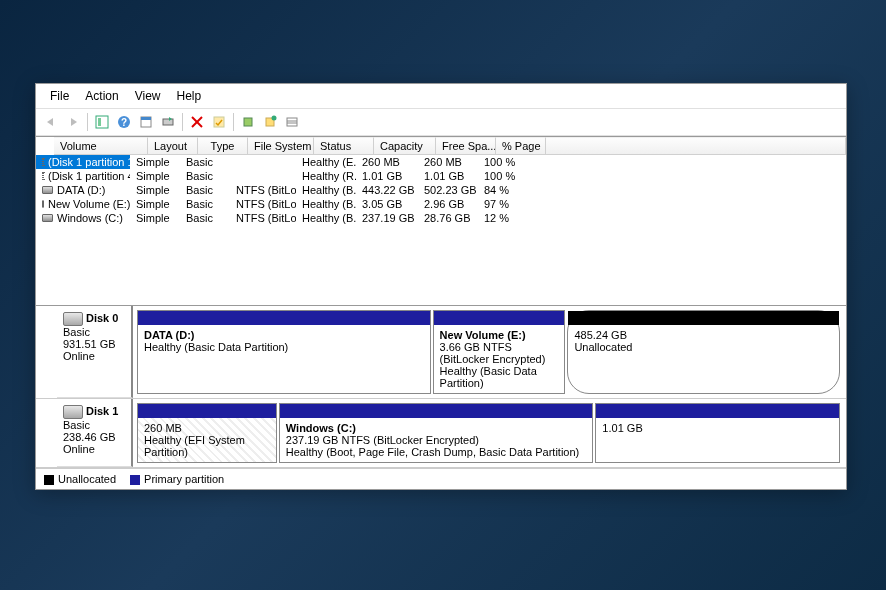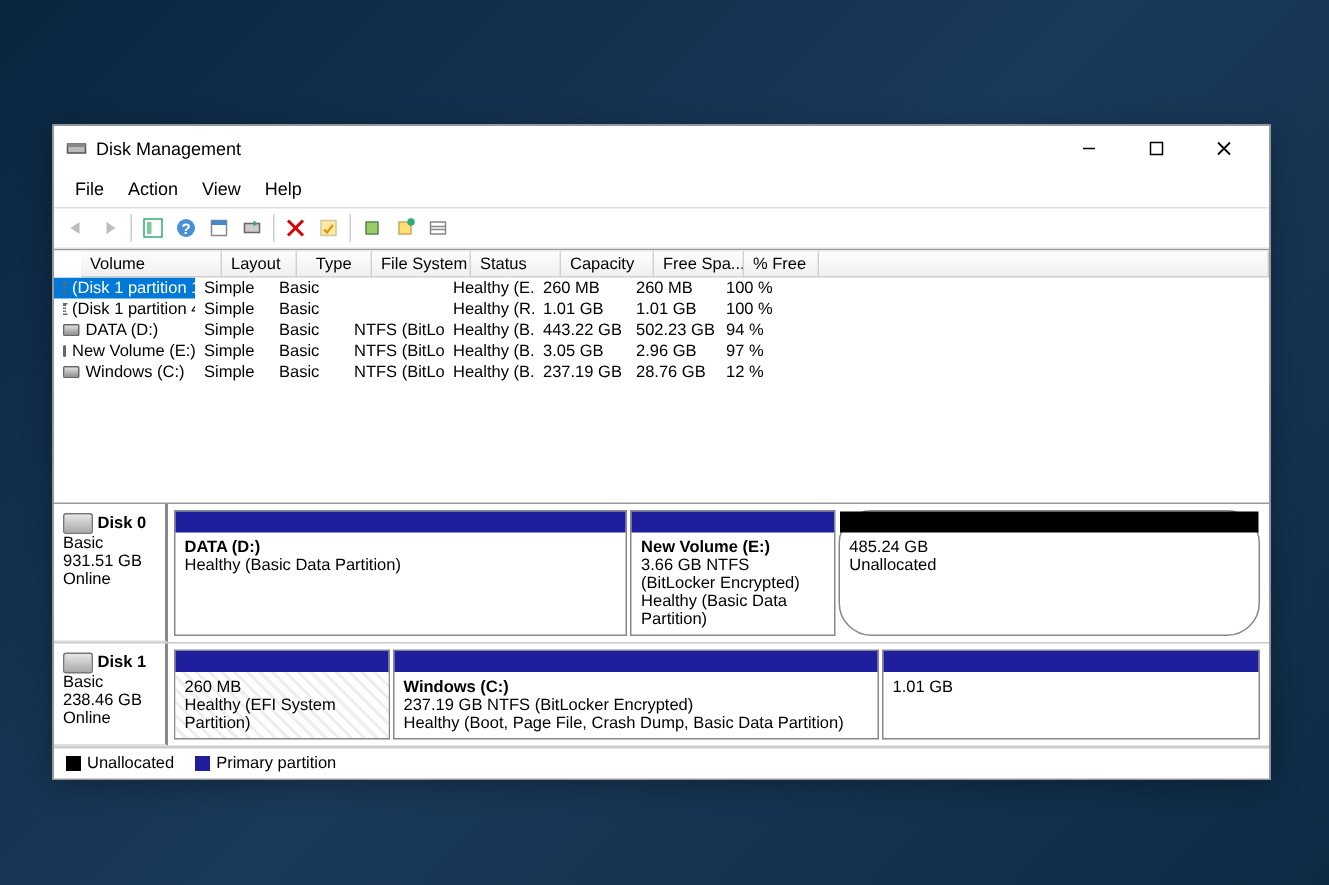--- a/index.html
+++ b/index.html
@@ -42,21 +42,21 @@
   .vl-header { display:flex; background:#fff; font-size:11px;padding-left:18px; }
   .vl-header .col { border-right:1px solid #d0d0d0; border-bottom:1px solid #d0d0d0; border-top:1px solid #f0f0f0; padding:2px 6px; background:linear-gradient(#fdfdfd,#f0f0f0); cursor:default; white-space:nowrap; overflow:hidden; }
   .vl-body { height:150px; overflow:auto; background:#fff; }
   .vl-row { display:flex; font-size:11px; cursor:default; }
   .vl-row .cell { padding:1px 6px; white-space:nowrap; overflow:hidden; display:flex; align-items:center; }
   .vl-row.selected .cell:first-child { background:#0078d7; color:#fff; }
   .vol-icon { width:12px; height:12px; margin-right:4px; display:inline-block; }
   .vol-icon.drive { background: linear-gradient(#e0e0e0,#909090); border-radius:1px; border:1px solid #666; height:8px; width:11px; }
   .vol-icon.blank { background:transparent; border:1px dotted #666; height:8px; width:11px; }
   .disk-pane { border-top:1px solid #999; }
-  .disk-row { display:flex; border-bottom:1px solid #ccc; }
+  .disk-row { display:flex; border-bottom:1px solid #ccc;padding-left:21px; }
   .disk-info { width:76px; padding:6px; font-size:11px; border-right:2px solid #888; border-bottom:1px solid #ddd; }
   .disk-info .dname { font-weight:bold; }
   .disk-info .dicon { width:20px; height:14px; background:linear-gradient(#e8e8e8,#a8a8a8); border:1px solid #777; border-radius:2px; display:inline-block; margin-right:3px; vertical-align:middle;}
   .disk-parts { flex:1; display:flex; padding:4px; gap:0; }
   .part { border:1px solid #888; display:flex; flex-direction:column; font-size:11px; margin-right:2px; }
   .part-bar { height:14px; }
   .part-bar.primary { background:#1e1e9e; }
   .part-bar.unalloc { background:#000; }
   .part-body { padding:4px 6px; flex:1; }
   .part-body .pname { font-weight:bold; }
@@ -72,47 +72,20 @@
   .col-status { width:60px; }
   .col-cap { width:62px; }
   .col-free { width:60px; }
   .col-pfree { width:50px; }
   .col-rest { flex:1; }
 </style>
 </head>
 <body>
 
 <div class="window">
-  <div class="titlebar">
-    <span class="titlebar-icon">
-      <svg width="14" height="14" viewBox="0 0 14 14">
-          <rect x="1" y="4" width="12" height="6" fill="#bbb" stroke="#555"></rect>
-          <rect x="1" y="4" width="12" height="2" fill="#888"></rect>
-        </svg>
-    </span>
-    <span class="title">Disk Management</span>
-    <div class="window-controls">
-      <div class="wc-btn">
-          <svg width="10" height="10">
-            <line x1="1" y1="5" x2="9" y2="5" stroke="#000" stroke-width="1"></line>
-          </svg>
-        </div>
-      <div class="wc-btn">
-          <svg width="10" height="10">
-            <rect x="1" y="1" width="8" height="8" fill="none" stroke="#000" stroke-width="1"></rect>
-          </svg>
-        </div>
-      <div class="wc-btn close">
-          <svg width="10" height="10">
-            <line x1="1" y1="1" x2="9" y2="9" stroke="#000" stroke-width="1.2"></line>
-            <line x1="9" y1="1" x2="1" y2="9" stroke="#000" stroke-width="1.2"></line>
-          </svg>
-        </div>
-    </div>
-  </div>
 
   <div class="menubar">
     <div class="mi">File</div>
     <div class="mi">Action</div>
     <div class="mi">View</div>
     <div class="mi">Help</div>
   </div>
 
   <div class="toolbar">
     <div class="tbtn disabled">
@@ -186,21 +159,21 @@
 
   <div class="volume-list">
     <div class="vl-header">
       <div class="col col-volume">Volume</div>
       <div class="col col-layout">Layout</div>
       <div class="col col-type">Type</div>
       <div class="col col-fs">File System</div>
       <div class="col col-status">Status</div>
       <div class="col col-cap">Capacity</div>
       <div class="col col-free">Free Spa...</div>
-      <div class="col col-pfree">% Free</div>
+      <div class="col col-pfree">% Page</div>
       <div class="col col-rest"></div>
     </div>
     <div class="vl-body" id="vl-body">
         <div class="vl-row selected">
           <div class="cell col-volume">
             <span class="vol-icon blank"></span>
             <span>(Disk 1 partition 1)</span>
           </div>
           <div class="cell col-layout">Simple</div>
           <div class="cell col-type">Basic</div>
@@ -227,21 +200,21 @@
           <div class="cell col-volume">
             <span class="vol-icon drive"></span>
             <span>DATA (D:)</span>
           </div>
           <div class="cell col-layout">Simple</div>
           <div class="cell col-type">Basic</div>
           <div class="cell col-fs">NTFS (BitLo...</div>
           <div class="cell col-status">Healthy (B...</div>
           <div class="cell col-cap">443.22 GB</div>
           <div class="cell col-free">502.23 GB</div>
-          <div class="cell col-pfree">94 %</div>
+          <div class="cell col-pfree">84 %</div>
         </div>
         <div class="vl-row">
           <div class="cell col-volume">
             <span class="vol-icon drive"></span>
             <span>New Volume (E:)</span>
           </div>
           <div class="cell col-layout">Simple</div>
           <div class="cell col-type">Basic</div>
           <div class="cell col-fs">NTFS (BitLo...</div>
           <div class="cell col-status">Healthy (B...</div>

